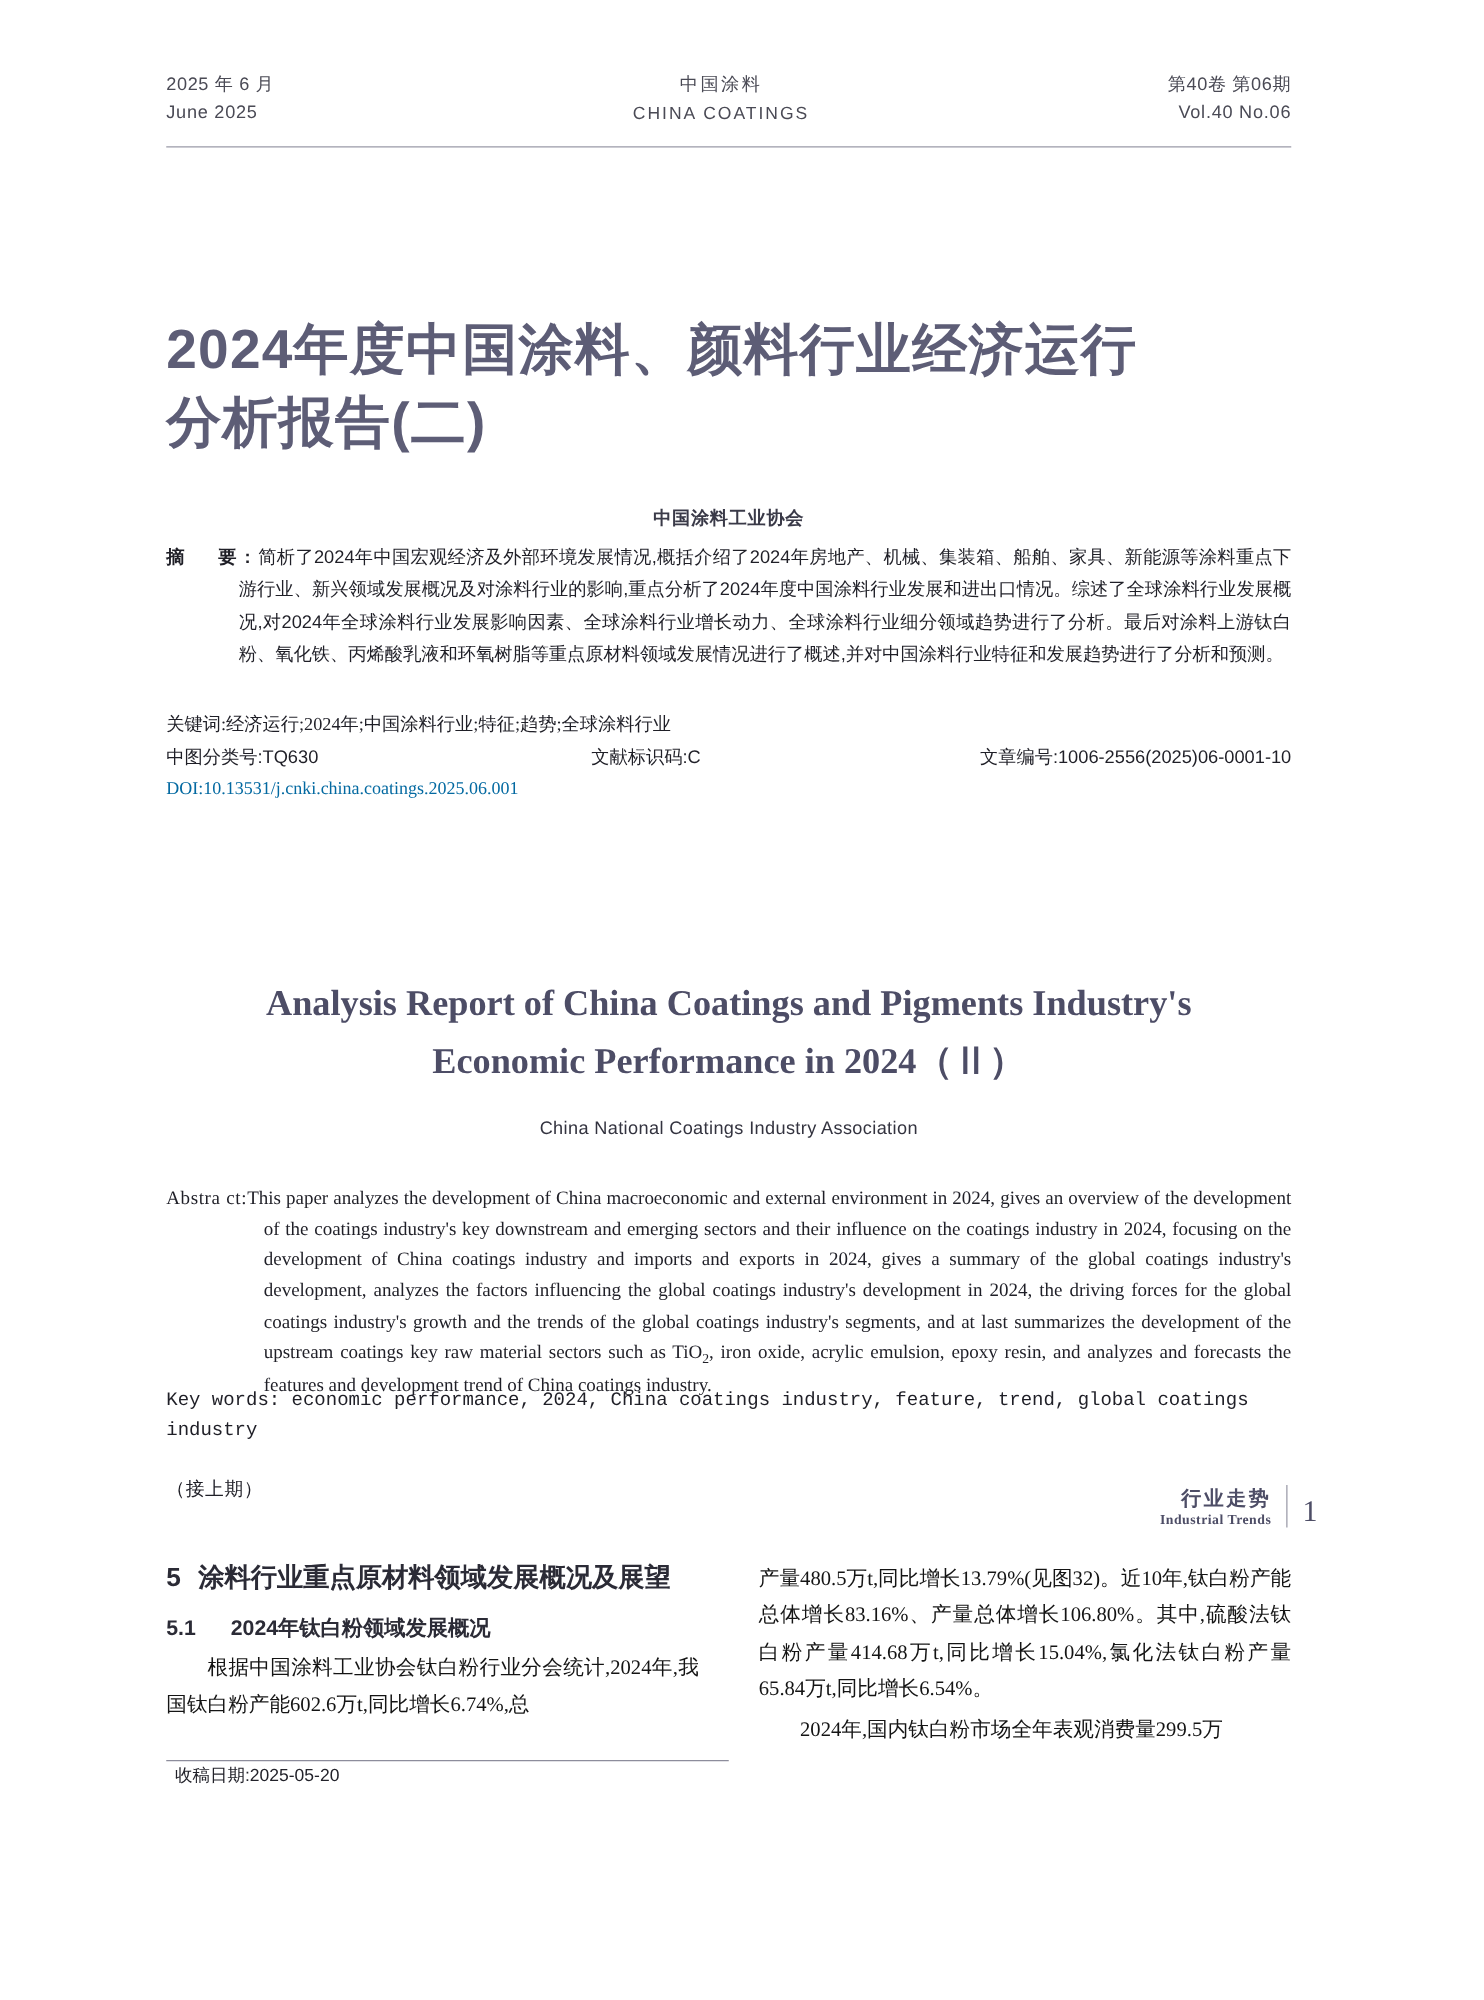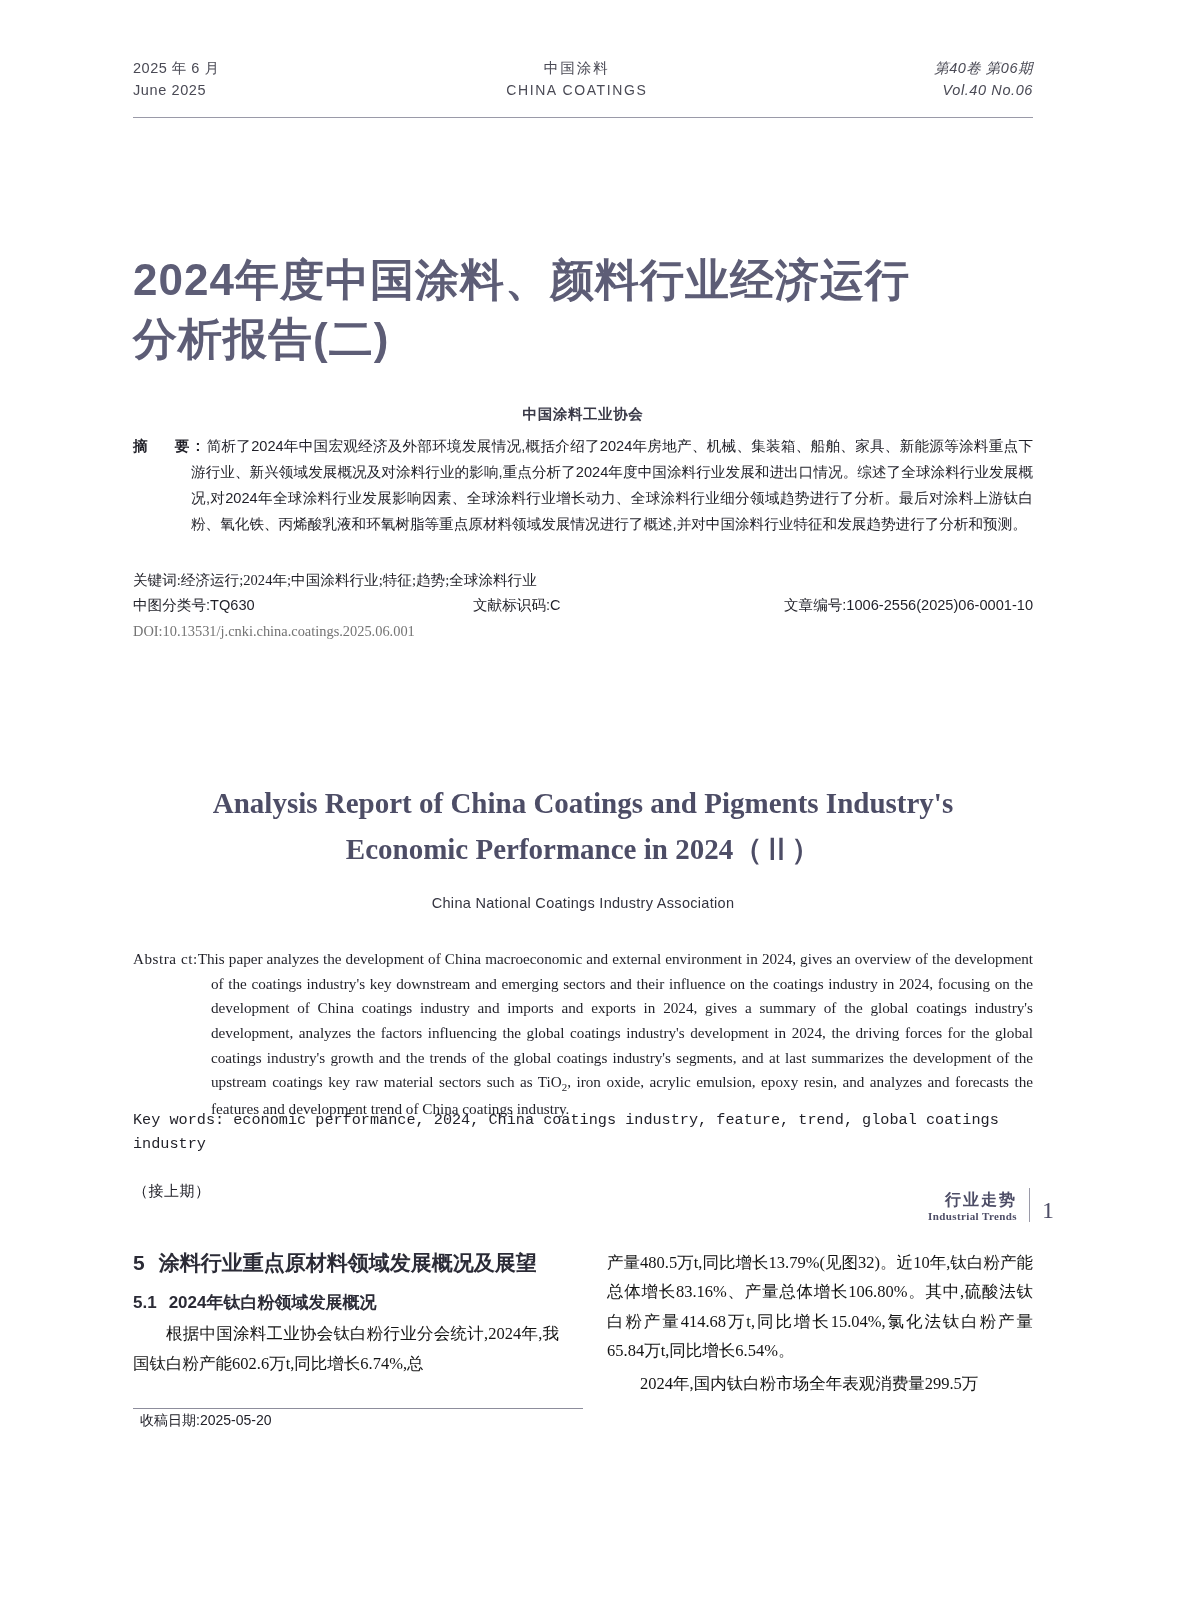--- a/index.html
+++ b/index.html
@@ -30,21 +30,21 @@
     top: 58px;
     width: 900px;
     display: flex;
     justify-content: space-between;
     align-items: flex-start;
     font-family: "Liberation Sans", sans-serif;
     color: #4a4a55;
   }
   .runhead .col { line-height: 1.5; }
   .runhead .col.center { text-align: center; flex: 1; }
-  .runhead .col.right { text-align: right; font-style: italic; }
+  .runhead .col.right { text-align: right; }
   .runhead .cn { font-size: 14.5px; letter-spacing: .5px; }
   .runhead .en { font-size: 14.5px; letter-spacing: .6px; }
   .runhead .center .cn { font-size: 14.5px; letter-spacing: 2px; }
   .runhead .center .en { font-size: 14px; letter-spacing: 1.6px; }
   .runhead-rule {
     position: absolute;
     left: 133px;
     top: 117px;
     width: 900px;
     height: 1px;
@@ -118,21 +118,21 @@
   .clc-row .c1 { width: 340px; }
   .clc-row .c2 { width: 285px; }
   .clc-row .c3 { flex: 1; text-align: right; }
   .doi-row {
     position: absolute;
     left: 133px;
     top: 623px;
     width: 900px;
     font-family: "Liberation Serif", serif;
     font-size: 14.4px;
-    color: #737373;
+    color: #0369a1;
   }
 
   
   .title-en {
     position: absolute;
     left: 133px;
     top: 780px;
     width: 900px;
     text-align: center;
     font-family: "Liberation Serif", serif;
@@ -207,21 +207,21 @@
   }
   .sec-h1 .num { flex: 0 0 auto; }
   .sec-h2 {
     font-family: "Liberation Sans", sans-serif;
     font-weight: bold;
     font-size: 17px;
     line-height: 1.5;
     color: #2b2b36;
     margin-top: 12px;
     display: flex;
-    gap: 12px;
+    gap: 28px;
   }
   .para {
     font-family: "Liberation Serif", serif;
     font-size: 16.5px;
     line-height: 1.78;
     color: #141414;
     text-align: justify;
     text-indent: 2em;
     margin-top: 4px;
   }

